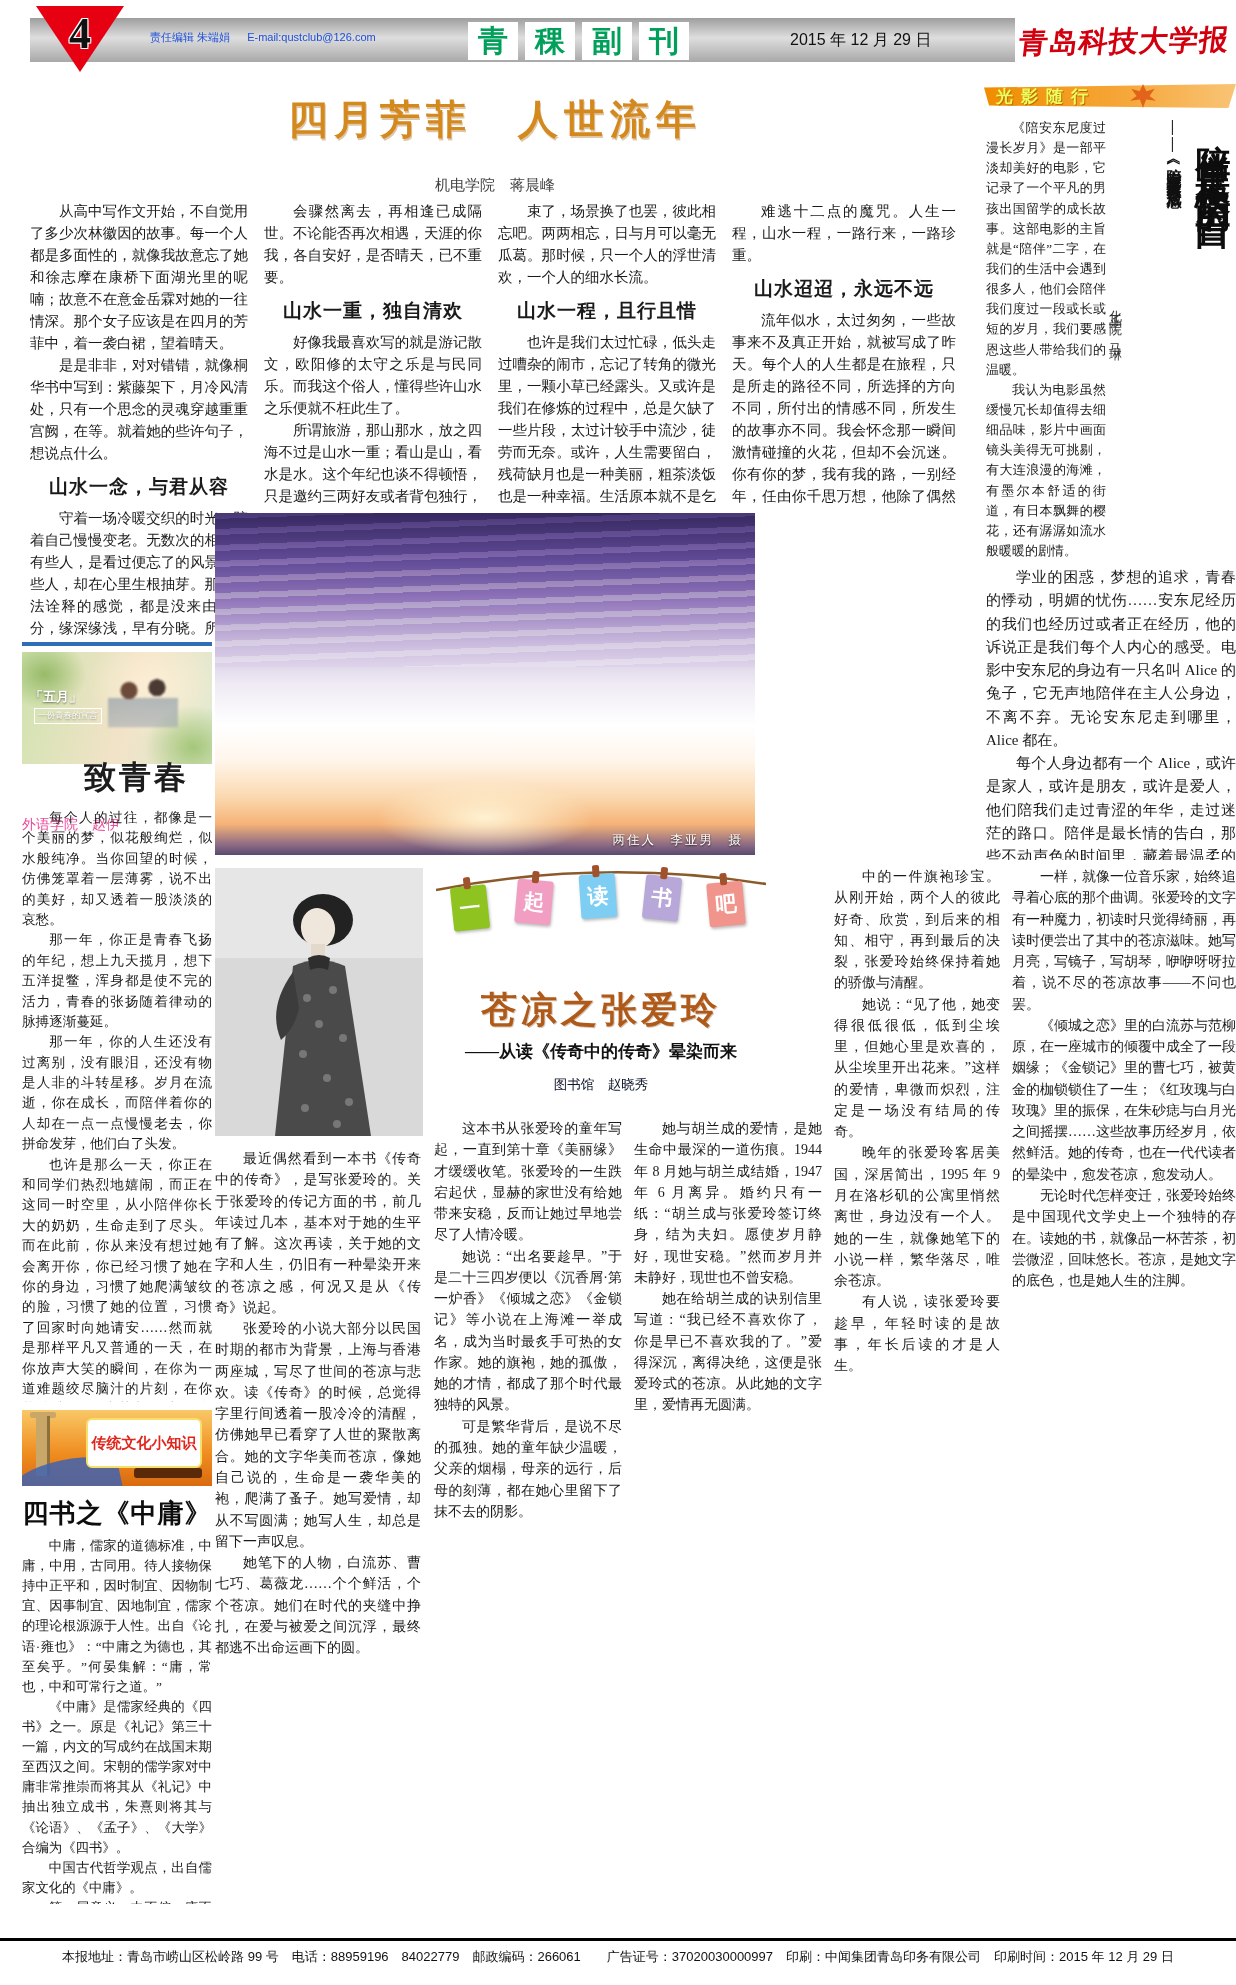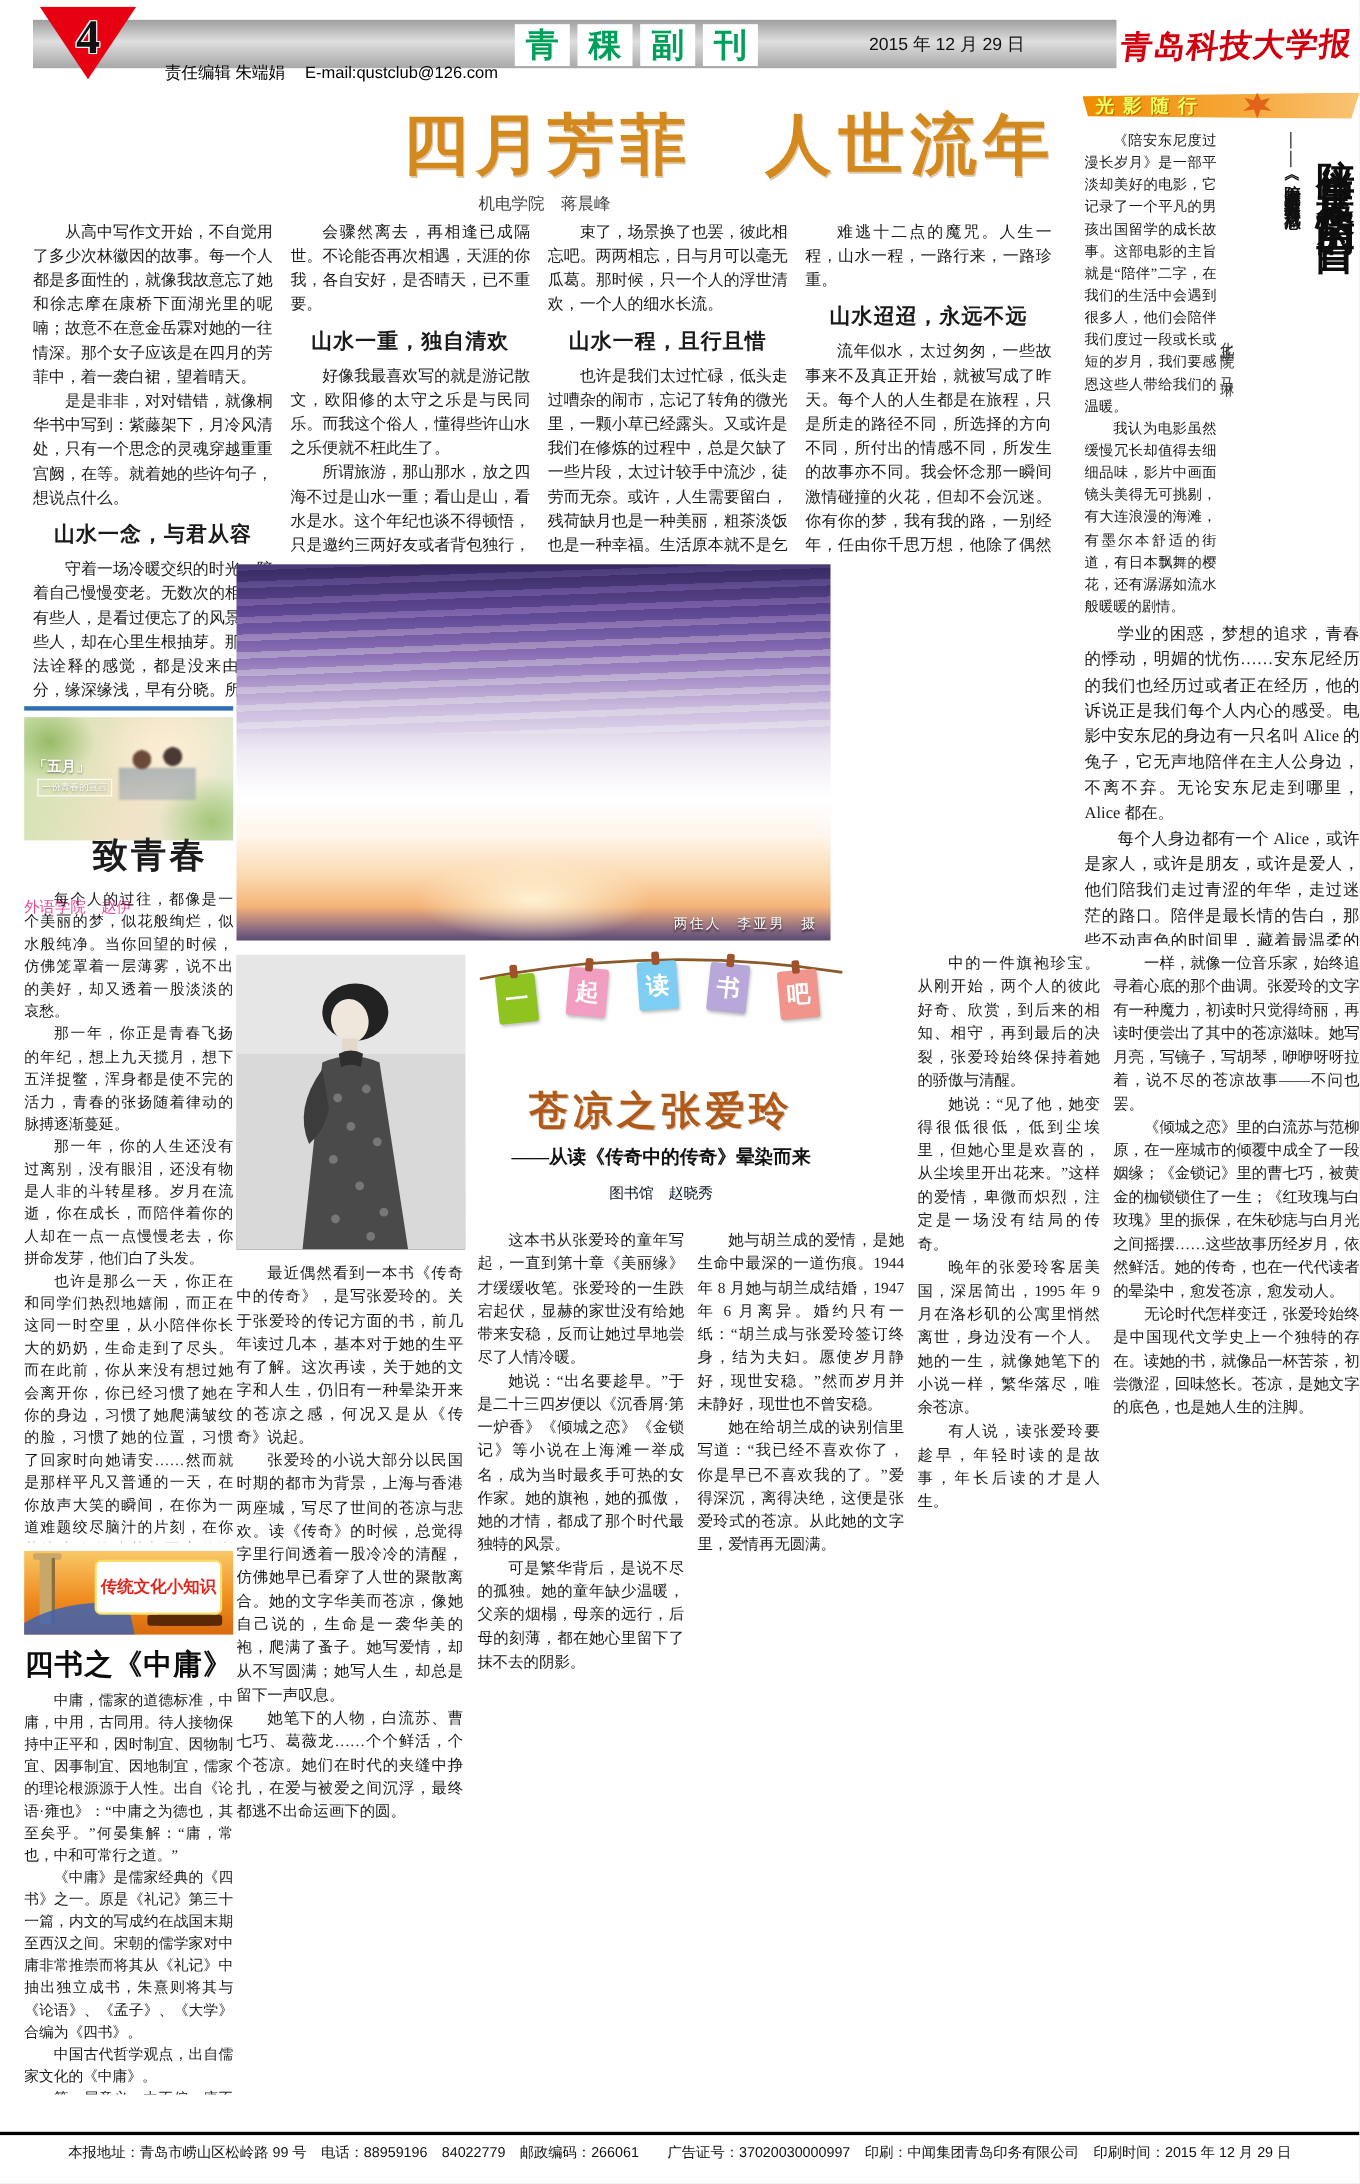--- a/index.html
+++ b/index.html
@@ -8,34 +8,34 @@
 
   
   .hdr-bar{position:absolute;left:30px;top:18px;width:985px;height:44px;
            background:linear-gradient(180deg,#9e9e9e,#dedede 45%,#a8a8a8);}
   .hdr-tri{position:absolute;left:36px;top:6px;width:88px;height:66px;
            background:#e60012;clip-path:polygon(0 0,100% 0,50% 100%);
            filter:drop-shadow(2px 2px 0 #333);z-index:3;}
   .hdr-num{position:absolute;left:36px;top:8px;width:88px;text-align:center;z-index:4;
            font-size:44px;font-weight:bold;color:#111;
            text-shadow:-1px -1px 0 #fff,1px -1px 0 #fff,-1px 1px 0 #fff,1px 1px 0 #fff;}
-  .hdr-editor{position:absolute;left:150px;top:30px;font-size:15px;color:#000000;z-index:3;
-              font-family:"Liberation Sans",sans-serif;margin-top:27px;}
+  .hdr-editor{position:absolute;left:150px;top:30px;font-size:11px;color:#1d4ed8;z-index:3;
+              font-family:"Liberation Sans",sans-serif;}
   .hdr-tiles{position:absolute;left:468px;top:22px;display:flex;gap:7px;z-index:3;}
   .hdr-tile{width:50px;height:38px;background:#ffffff;display:flex;align-items:center;justify-content:center;
             font-size:30px;font-weight:bold;color:#00a05a;font-family:"Liberation Sans",sans-serif;}
   .hdr-date{position:absolute;left:790px;top:30px;font-size:16px;color:#111;z-index:3;
             font-family:"Liberation Sans",sans-serif;}
   .masthead{position:absolute;left:1012px;top:22px;width:224px;text-align:center;
             font-size:29px;font-weight:bold;color:#d2000f;letter-spacing:1px;
             transform:skewX(-8deg) rotate(-1deg);font-family:"Liberation Serif",serif;}
 
   
-  .m-title{position:absolute;left:30px;top:92px;width:930px;text-align:right;
-           font-size:60px;font-weight:bold;color:#d4891e;letter-spacing:6px;
+  .m-title{position:absolute;left:30px;top:92px;width:930px;text-align:center;
+           font-size:40px;font-weight:bold;color:#d4891e;letter-spacing:6px;
            text-shadow:1px 2px 0 rgba(160,95,10,.35);}
   .m-author{position:absolute;left:30px;top:176px;width:930px;text-align:center;
             font-size:15px;color:#444;}
   .mcol{position:absolute;top:200px;height:308px;overflow:hidden;
         font-size:14.5px;line-height:1.52;text-align:justify;}
   .para{margin:0;text-indent:2em;}
   .col-h{font-weight:bold;font-size:19px;text-align:center;margin:9px 0 5px;
          font-family:"Liberation Sans",sans-serif;letter-spacing:1px;}
   #mcol1{left:30px;width:218px;height:436px;}
   #mcol2{left:264px;width:218px;}

